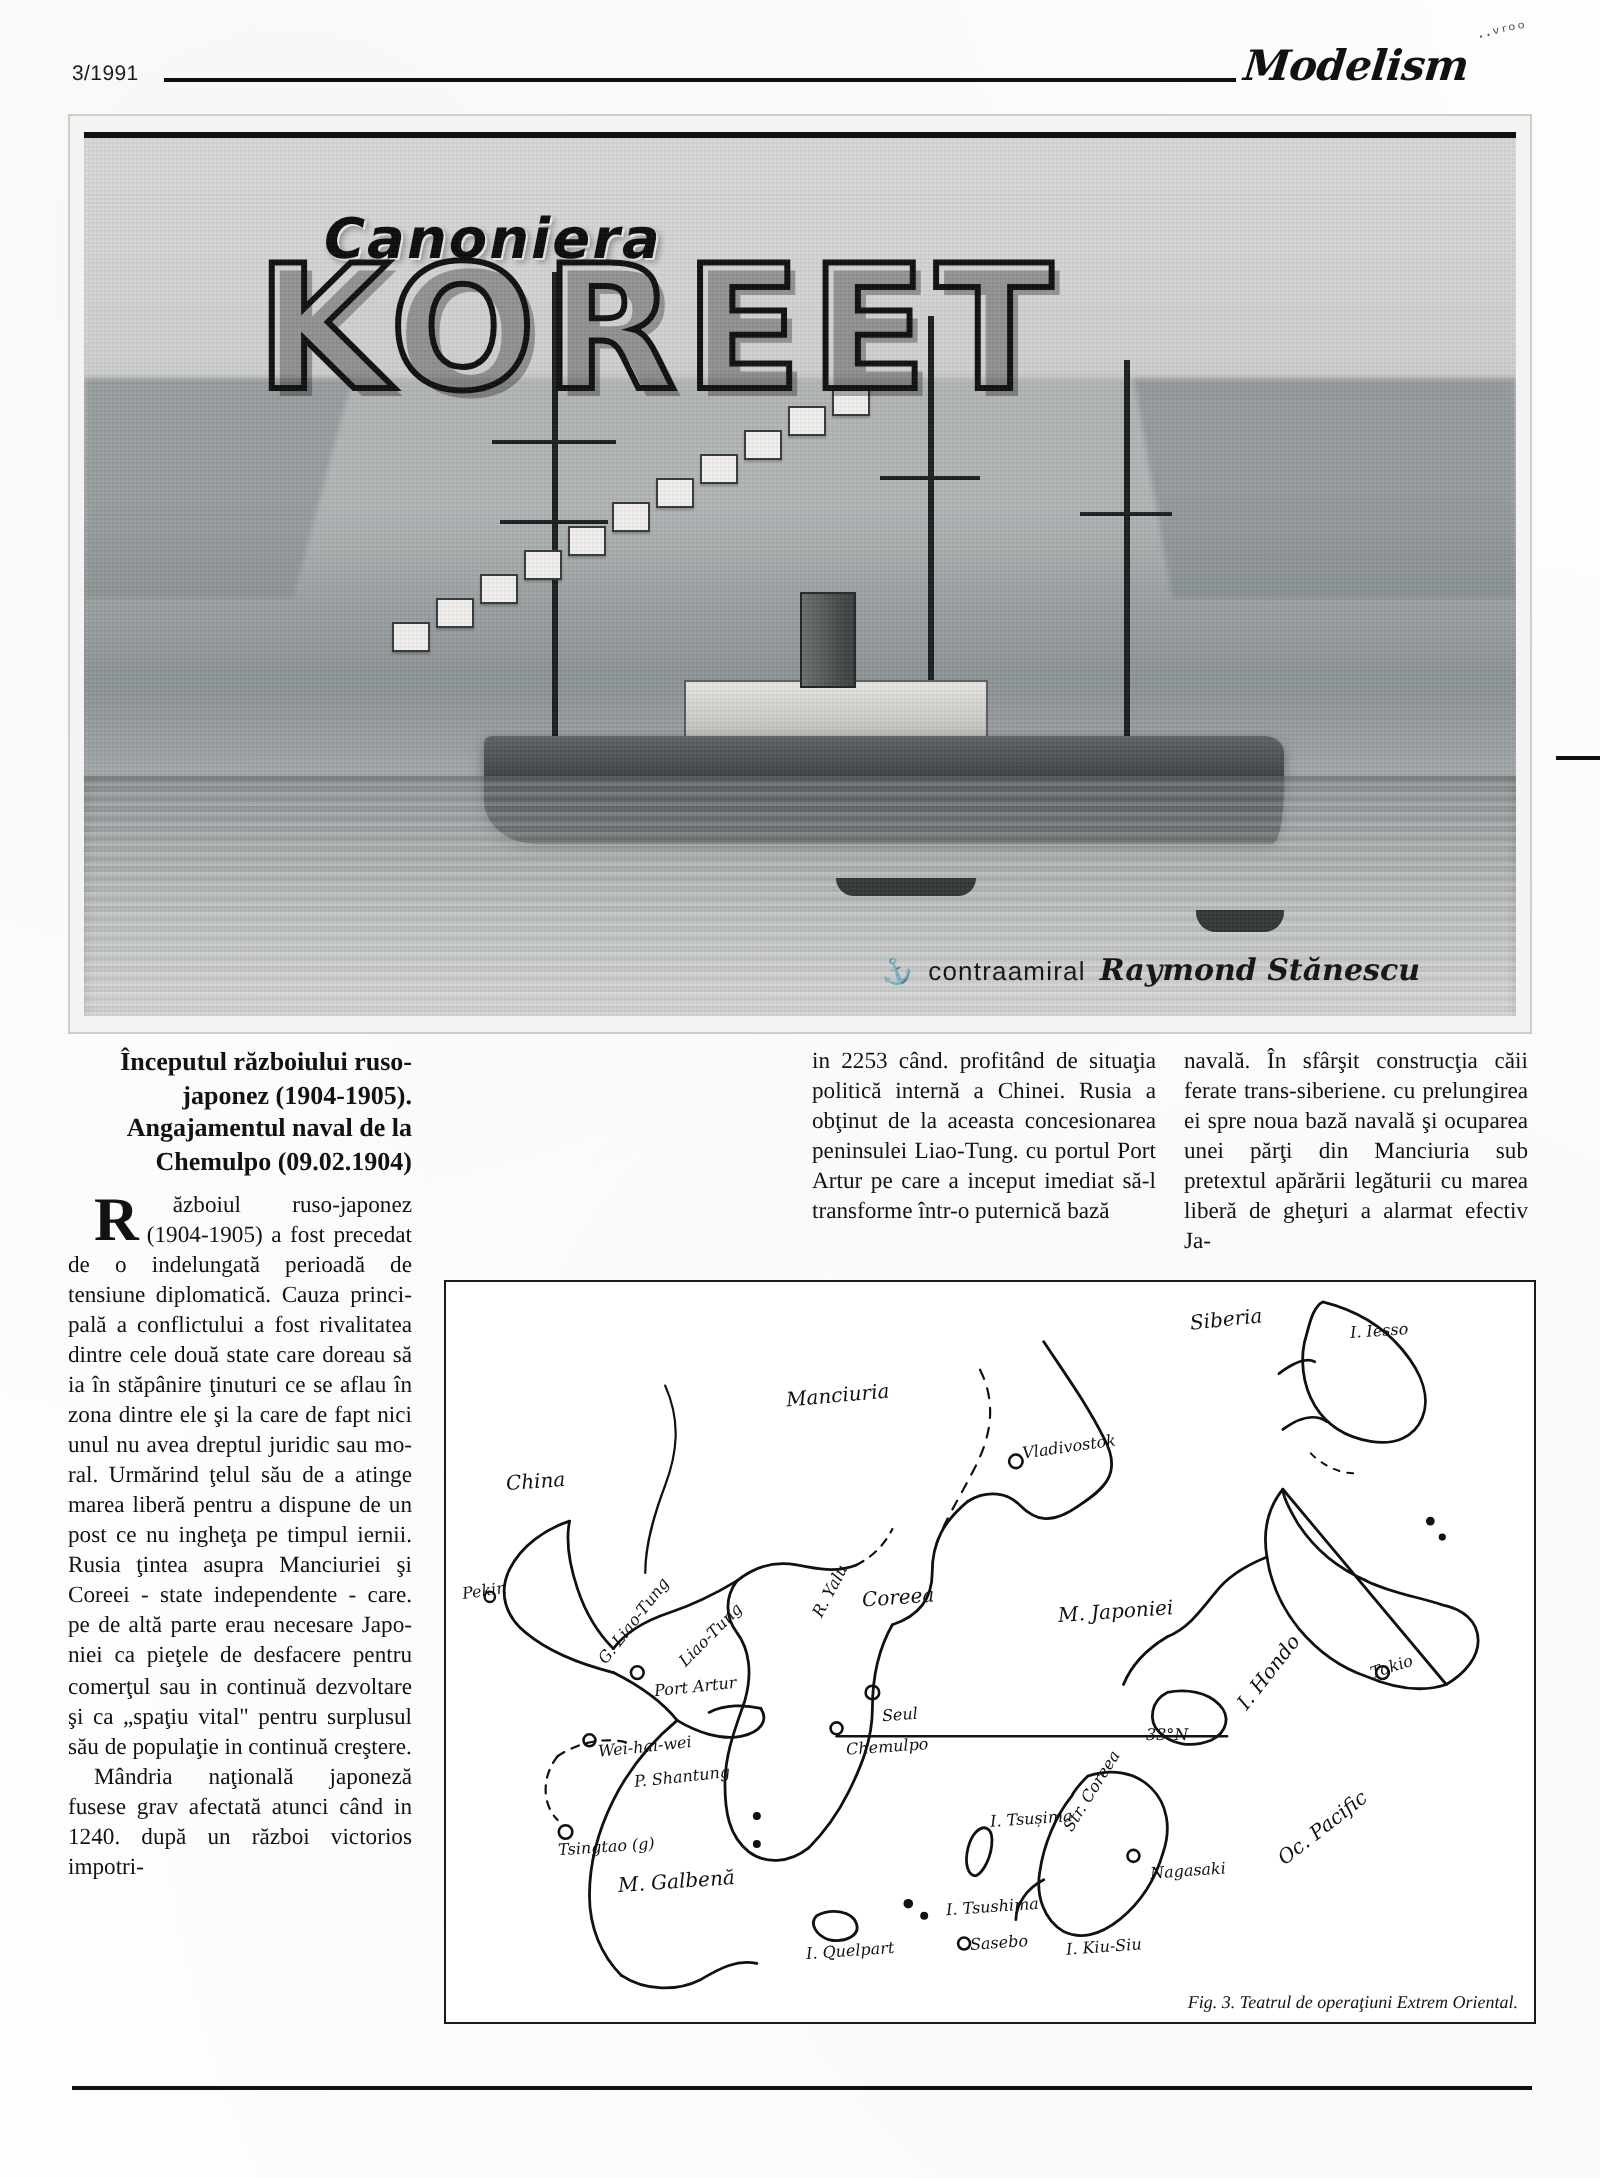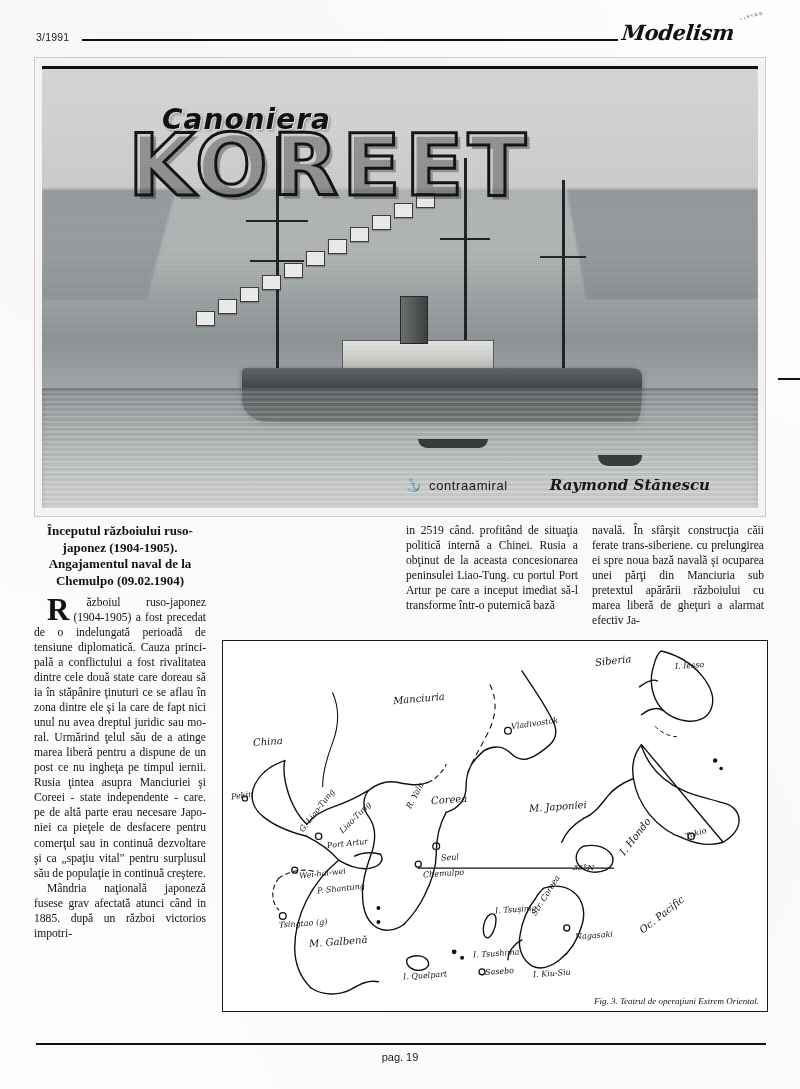--- a/index.html
+++ b/index.html
@@ -148,42 +148,41 @@
   .byline{
     position:absolute;right:48px;bottom:14px;
     font-family:"Liberation Sans", sans-serif;
     font-size:13px;color:#131313;letter-spacing:.6px;
     display:flex;align-items:center;gap:7px;
   }
   .byline .sig{
     font-family:"DejaVu Serif", serif;
     font-style:italic;font-weight:700;font-size:15px;
     letter-spacing:0;
-    margin-left:35px;
   }
   .anchor-glyph{font-size:13px;line-height:1;transform:rotate(-20deg);display:inline-block;}
   
   .cols{
     position:absolute;left:34px;top:523px;width:734px;height:490px;
   }
   .col{
     position:absolute;top:0;width:172px;
     font-family:"Liberation Serif", serif;
     font-size:11.6px;line-height:1.30;
     text-align:justify;
     color:#121212;
     hyphens:manual;
   }
   .c1{left:0;}
   .c2{left:186px;}
   .c3{left:372px;}
   .c4{left:558px;}
   .headline{
     font-weight:700;font-size:13px;line-height:1.28;
-    text-align:center;margin:0 0 5px 0;
+    text-align:right;margin:0 0 5px 0;
     font-family:"Liberation Serif", serif;
   }
   .col p{margin:0;text-indent:13px;}
   .dropcap{
     float:left;font-size:31px;line-height:25px;font-weight:700;
     padding:2px 4px 0 0;font-family:"Liberation Serif", serif;
   }
   
   .figure{
     position:absolute;left:222px;top:640px;width:546px;height:372px;
@@ -272,30 +271,30 @@
     </div>
   </div>
 
   <div class="edgemark"></div>
 
   <div class="cols">
 
     <div class="col c1">
       <div class="headline">Începutul războiului ruso-japonez (1904-1905). Angajamentul naval de la Chemulpo (09.02.1904)</div>
       <p><span class="dropcap">R</span><span>ăzboiul ruso-japo­nez (1904-1905) a fost precedat de o indelun­gată perioadă de tensiune diplomatică. Cauza princi­pală a conflictului a fost ri­valitatea dintre cele două state care doreau să ia în stăpânire ţinuturi ce se aflau în zona dintre ele şi la care de fapt nici unul nu avea dreptul juridic sau mo­ral. Urmărind ţelul său de a atinge marea liberă pentru a dispune de un post ce nu ingheţa pe timpul iernii. Rusia ţintea asupra Man­ciuriei şi Coreei - state inde­pendente - care. pe de altă parte erau necesare Japo­niei ca pieţele de desfacere pentru comerţul sau in con­tinuă dezvoltare şi ca „spa­ţiu vital" pentru surplusul său de populaţie in conti­nuă creştere.</span></p>
-      <p>Mândria naţională japo­neză fusese grav afectată atunci când in 1885. după un război victorios impotri-</p>
+      <p>Mândria naţională japo­neză fusese grav afectată atunci când in 1240. după un război victorios impotri-</p>
     </div>
 
 
     <div class="col c3">
-      <p style="text-indent:0">in 2519 când. profitând de situaţia politică internă a Chinei. Rusia a obţinut de la aceasta concesionarea peninsulei Liao-Tung. cu portul Port Artur pe care a inceput imediat să-l trans­forme într-o puternică bază</p>
+      <p style="text-indent:0">in 2253 când. profitând de situaţia politică internă a Chinei. Rusia a obţinut de la aceasta concesionarea peninsulei Liao-Tung. cu portul Port Artur pe care a inceput imediat să-l trans­forme într-o puternică bază</p>
     </div>
 
     <div class="col c4">
-      <p style="text-indent:0">navală. În sfârşit construc­ţia căii ferate trans-siberie­ne. cu prelungirea ei spre noua bază navală şi ocu­parea unei părţi din Man­ciuria sub pretextul apărării războiului cu marea liberă de gheţuri a alarmat efectiv Ja-</p>
+      <p style="text-indent:0">navală. În sfârşit construc­ţia căii ferate trans-siberie­ne. cu prelungirea ei spre noua bază navală şi ocu­parea unei părţi din Man­ciuria sub pretextul apărării legăturii cu marea liberă de gheţuri a alarmat efectiv Ja-</p>
     </div>
   </div>
 
   <div class="figure">
     <svg class="mapcanvas" viewBox="0 0 546 372" preserveAspectRatio="none">
       <g fill="none" stroke="#111" stroke-width="1.4" stroke-linecap="round" stroke-linejoin="round">
 
         <path d="M300 30 C312 48 322 62 330 78 C340 96 330 104 318 112 C304 122 296 120 288 112 C282 106 272 104 262 110"></path>
 
         <path d="M268 44 C276 60 274 76 266 92 C258 108 250 120 246 132" stroke-dasharray="5 5" stroke-width="1.1"></path>
@@ -398,15 +397,14 @@
         <div class="mlabel" style="left: 352px; top: 290px; transform: rotate(-4deg);">Nagasaki</div>
         <div class="mlabel big" style="left: 390px; top: 190px; transform: rotate(-52deg);">I. Hondo</div>
         <div class="mlabel" style="left: 462px; top: 188px; transform: rotate(-18deg);">Tokio</div>
         <div class="mlabel big" style="left: 412px; top: 268px; transform: rotate(-38deg);">Oc. Pacific</div>
       </div>
 
     <div class="figcap">Fig. 3. Teatrul de operaţiuni Extrem Oriental.</div>
   </div>
 
   <div class="footrule"></div>
-  <div class="pagenum">pag. 19</div>
 
 </div>
 
 </body></html>

